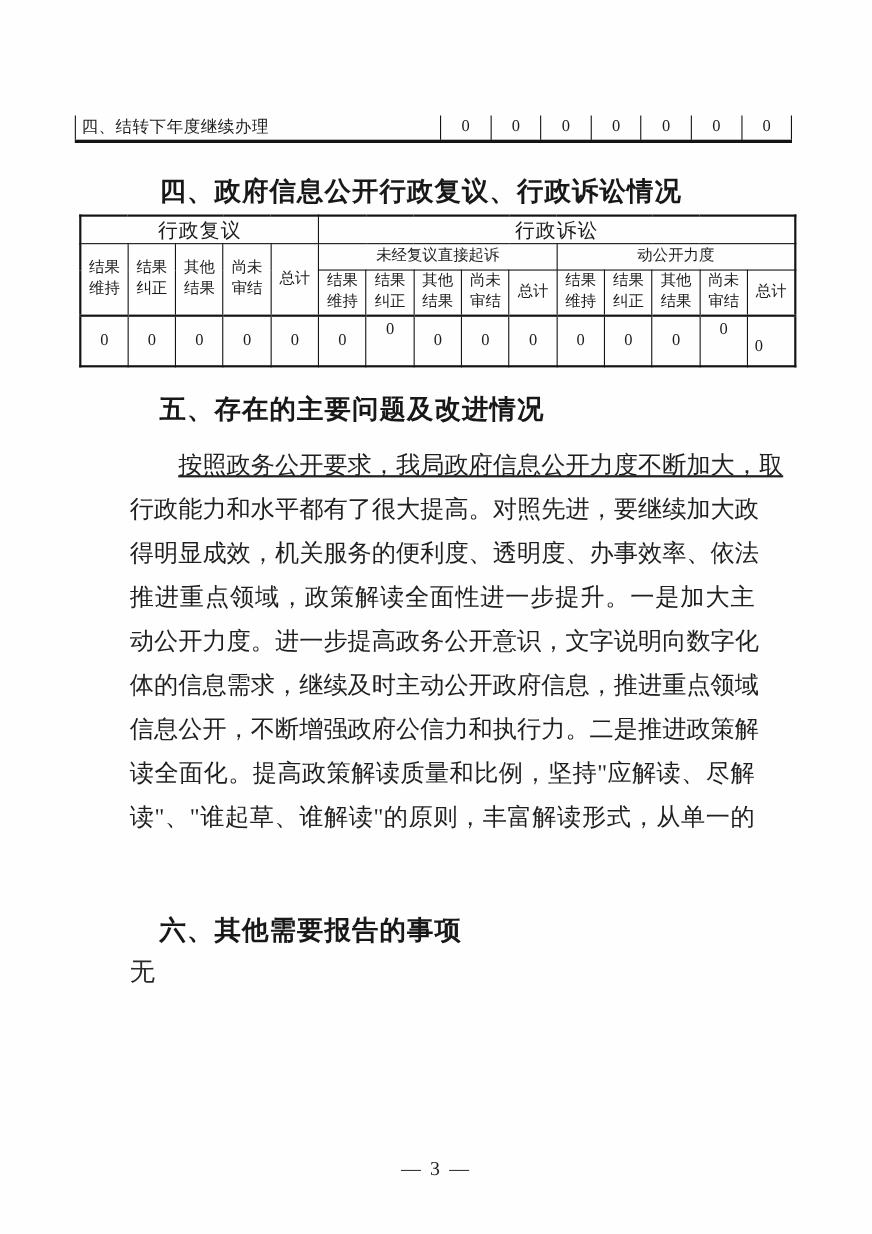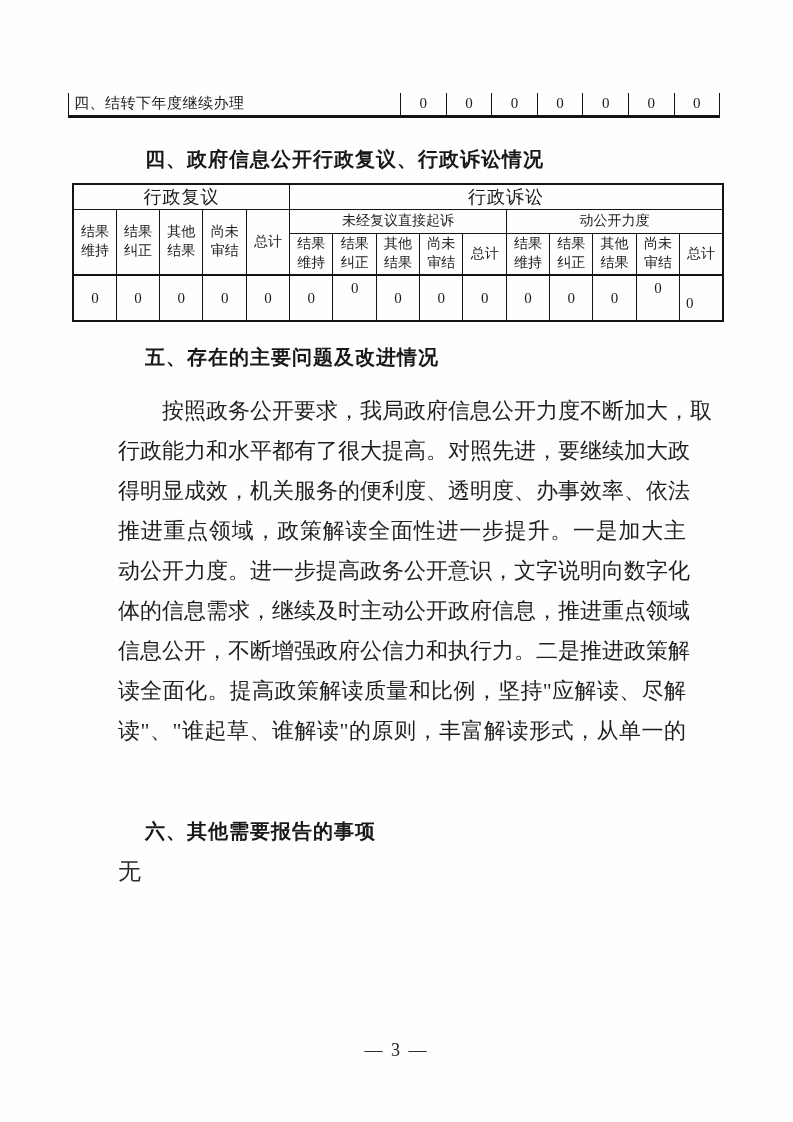--- a/index.html
+++ b/index.html
@@ -4,21 +4,21 @@
 <style>
   * { margin: 0; padding: 0; box-sizing: border-box; }
   html, body { width: 793px; height: 1122px; }
   body {
     position: relative;
     background: #fefefe;
     color: #1b1b1b;
     font-family: "Liberation Serif", "DejaVu Serif", serif;
     overflow: hidden;
   }
-  .abs { position: absolute; }
+  .abs { position: absolute; margin-top: 12px; }
 
   
   .carryover {
     top: 93px; left: 68px; width: 651px;
     border-collapse: collapse; table-layout: fixed;
     font-size: 15px;
     border-bottom: 3px solid #141414;
   }
   .carryover td {
     border: 1.6px solid #141414;
@@ -26,21 +26,21 @@
     height: 23px;
     text-align: center;
     vertical-align: middle;
   }
   .carryover td.rowlabel { text-align: left; padding-left: 5px; letter-spacing: 0.5px; }
 
   
   .heading {
     font-family: "Liberation Sans", "DejaVu Sans", sans-serif;
     font-weight: bold;
-    font-size: 20px;
+    font-size: 24px;
     color: #181818;
     letter-spacing: 1px;
     white-space: nowrap;
   }
   .h-four  { top: 146px; left: 145px; }
   .h-five  { top: 344px; left: 145px; }
   .h-six   { top: 818px; left: 145px; }
 
   
   .main-table {
@@ -70,21 +70,21 @@
     top: 391px; left: 118px; width: 568px;
     font-size: 22px; line-height: 40px;
     color: #1f1f1f;
   }
   .para .line {
     text-align: justify;
     text-align-last: justify;
     height: 40px;
     white-space: nowrap;
   }
-  .para .line.indent { padding-left: 44px; }
+  .para .line.indent { padding-left: 44px; text-decoration: underline; }
 
   .none-text {
     top: 856px; left: 118px;
     font-size: 23px; color: #2a2a2a;
     letter-spacing: 1px;
   }
 
   .page-number {
     top: 1040px; left: 0; width: 793px;
     text-align: center;

